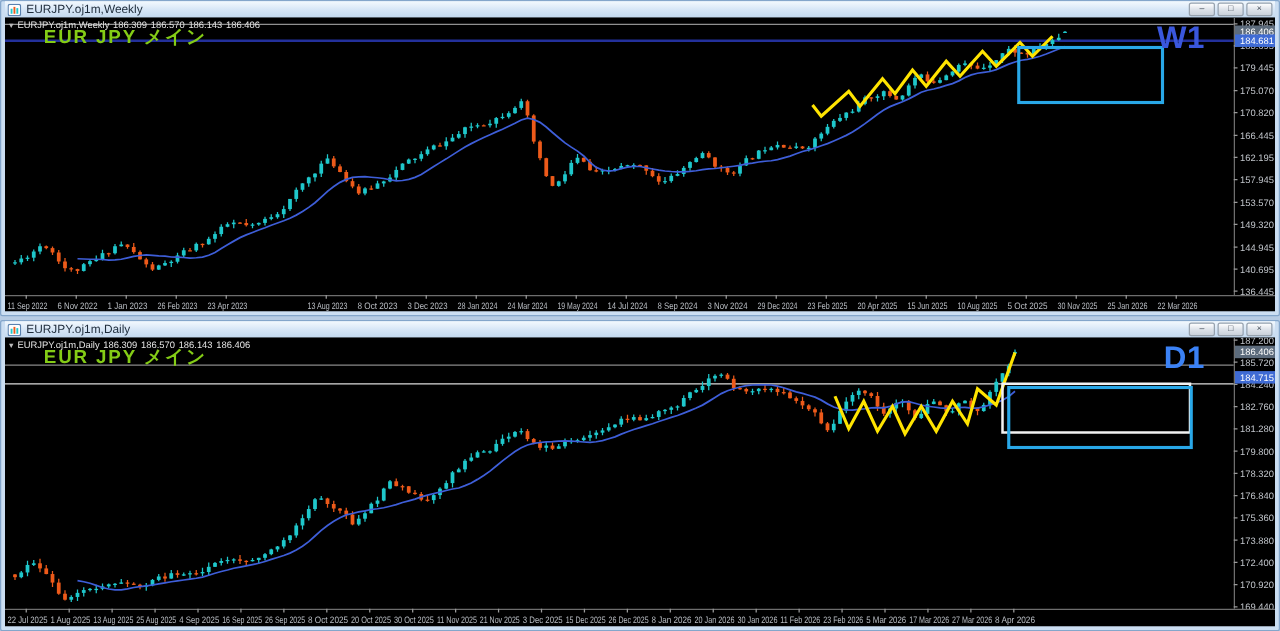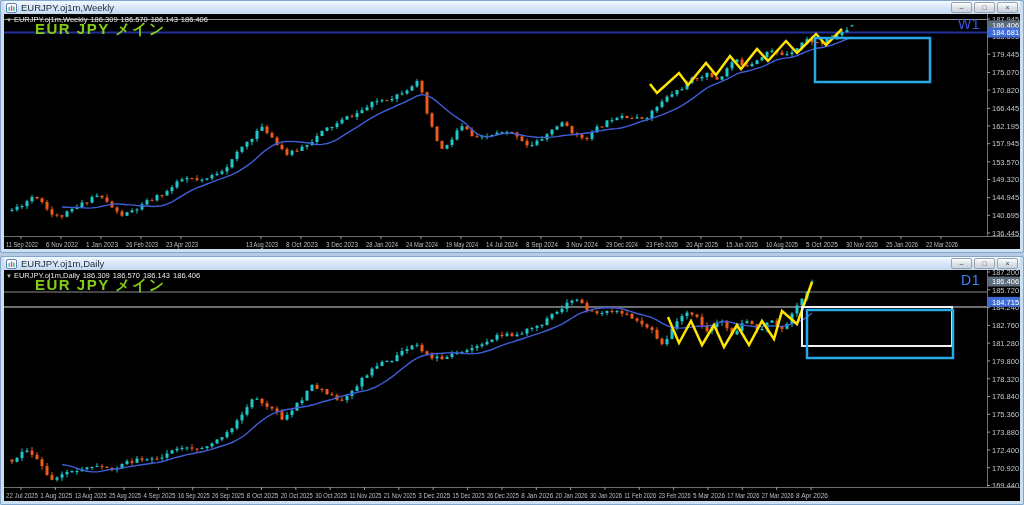--- a/index.html
+++ b/index.html
@@ -17,21 +17,21 @@
     color:#3A4450;background:linear-gradient(#FEFEFE,#DEE3EA 50%,#CBD2DB);
     border:1px solid #97A2AE;border-radius:2px;}
   .content{position:relative;background:#000;overflow:hidden;}
   .chart-svg{position:absolute;left:0;top:0;display:block;}
   .infobar{position:absolute;left:2px;top:1px;font-size:7.5px;color:#E6E6E6;
     white-space:nowrap;letter-spacing:0px;}
   .infobar .dd{font-size:6px;color:#BBBBBB;margin-right:2px;}
   .infobar span{margin-right:3px;}
   .watermark{position:absolute;left:2px;top:6px;font-size:15px;font-weight:bold;color:#84cc16;
     letter-spacing:1.5px;white-space:nowrap;margin-left:29px;}
-  .badge{position:absolute;right:40px;top:2px;font-size:14px;font-weight:normal;letter-spacing:0.5px;}
+  .badge{position:absolute;right:56px;top:2px;font-size:25px;font-weight:bold;letter-spacing:0.5px;}
 </style>
 </head>
 <body>
 
 <div class="mdi">
 
   <section class="win" style="top:0;height:253px;">
     <header class="titlebar">
       <span class="doc-icon">
         <svg width="11" height="10">

